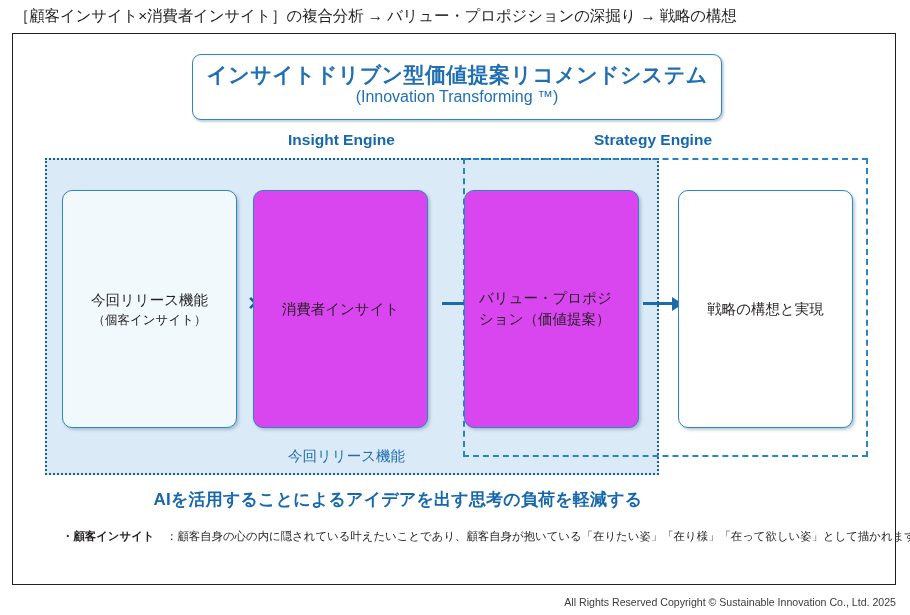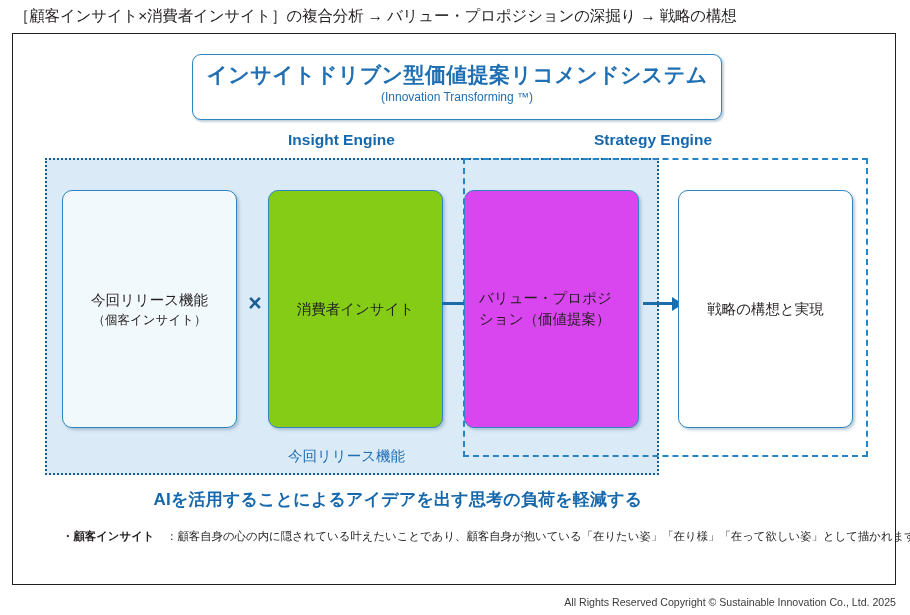--- a/index.html
+++ b/index.html
@@ -57,21 +57,21 @@
   }
   .title-card .t-main {
     margin-top: 7px;
     font-size: 21px;
     font-weight: bold;
     color: #1f6fb2;
     letter-spacing: 0.4px;
     line-height: 26px;
   }
   .title-card .t-sub {
-    font-size: 12px;
+    font-size: 16px;
     color: #1f6fb2;
     line-height: 18px;
   }
 
   
   .engine-label {
     position: absolute;
     font-size: 15.5px;
     font-weight: bold;
     color: #1668ad;
@@ -117,21 +117,21 @@
     justify-content: center;
     box-shadow: 2px 2px 3px rgba(120,150,175,0.5);
   }
   .pbox .ptext {
     font-size: 14.5px;
     line-height: 21px;
     color: #231f20;
     padding: 0 14px;
   }
   .pbox.b1 { left: 62px;  background: #f2f9fd; }
-  .pbox.b2 { left: 268px; background: #84cc16; }
+  .pbox.b2 { left: 253px; background: #d946ef; }
   .pbox.b3 { left: 464px; background: #d946ef; }
   .pbox.b4 { left: 678px; background: #ffffff; }
 
   .pbox.b1 .ptext, .pbox.b2 .ptext, .pbox.b4 .ptext { text-align: center; }
   .pbox.b3 .ptext { text-align: left; width: 100%; }
 
   .ptext .sub {
     display: block;
     font-size: 12.5px;
     line-height: 18px;

